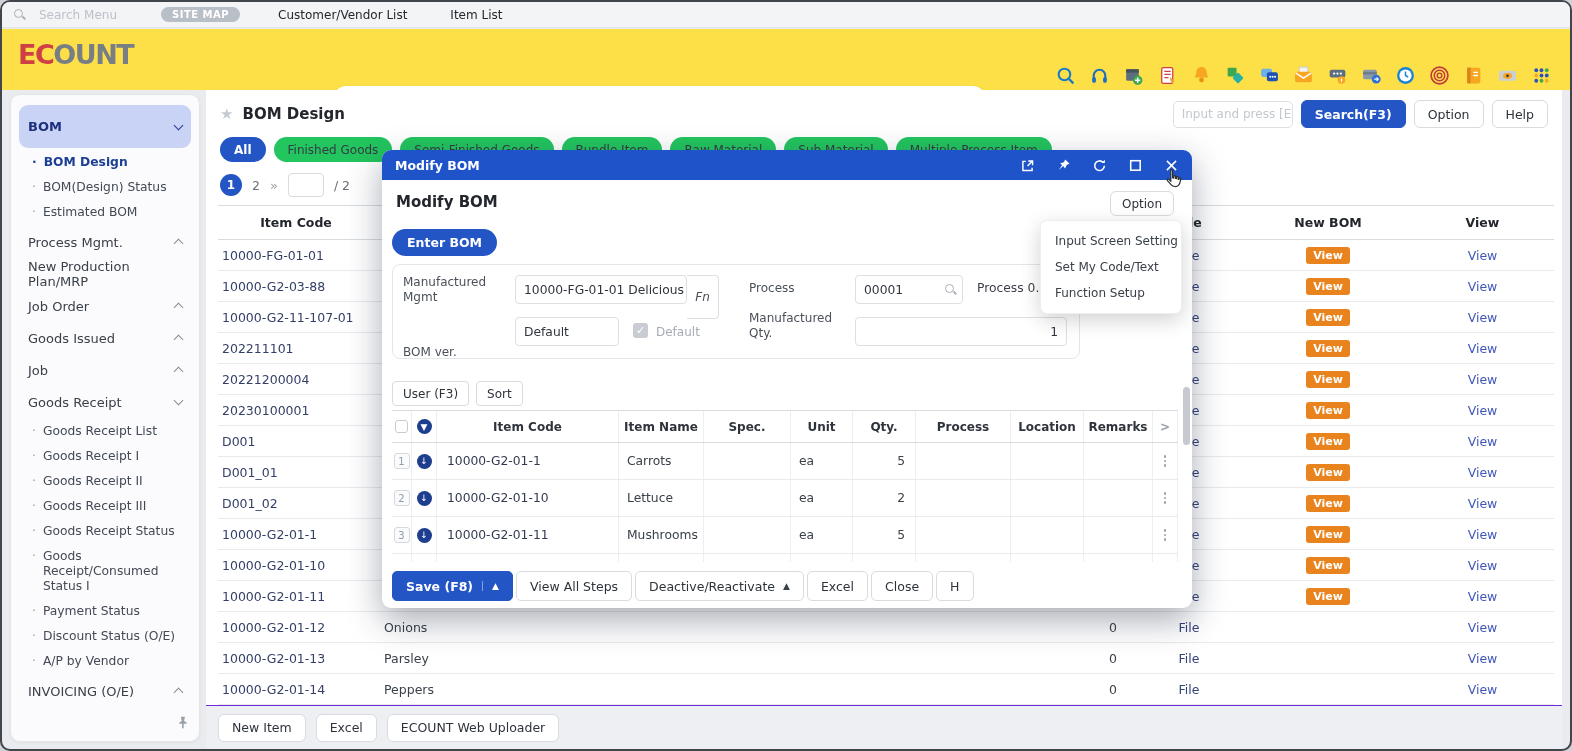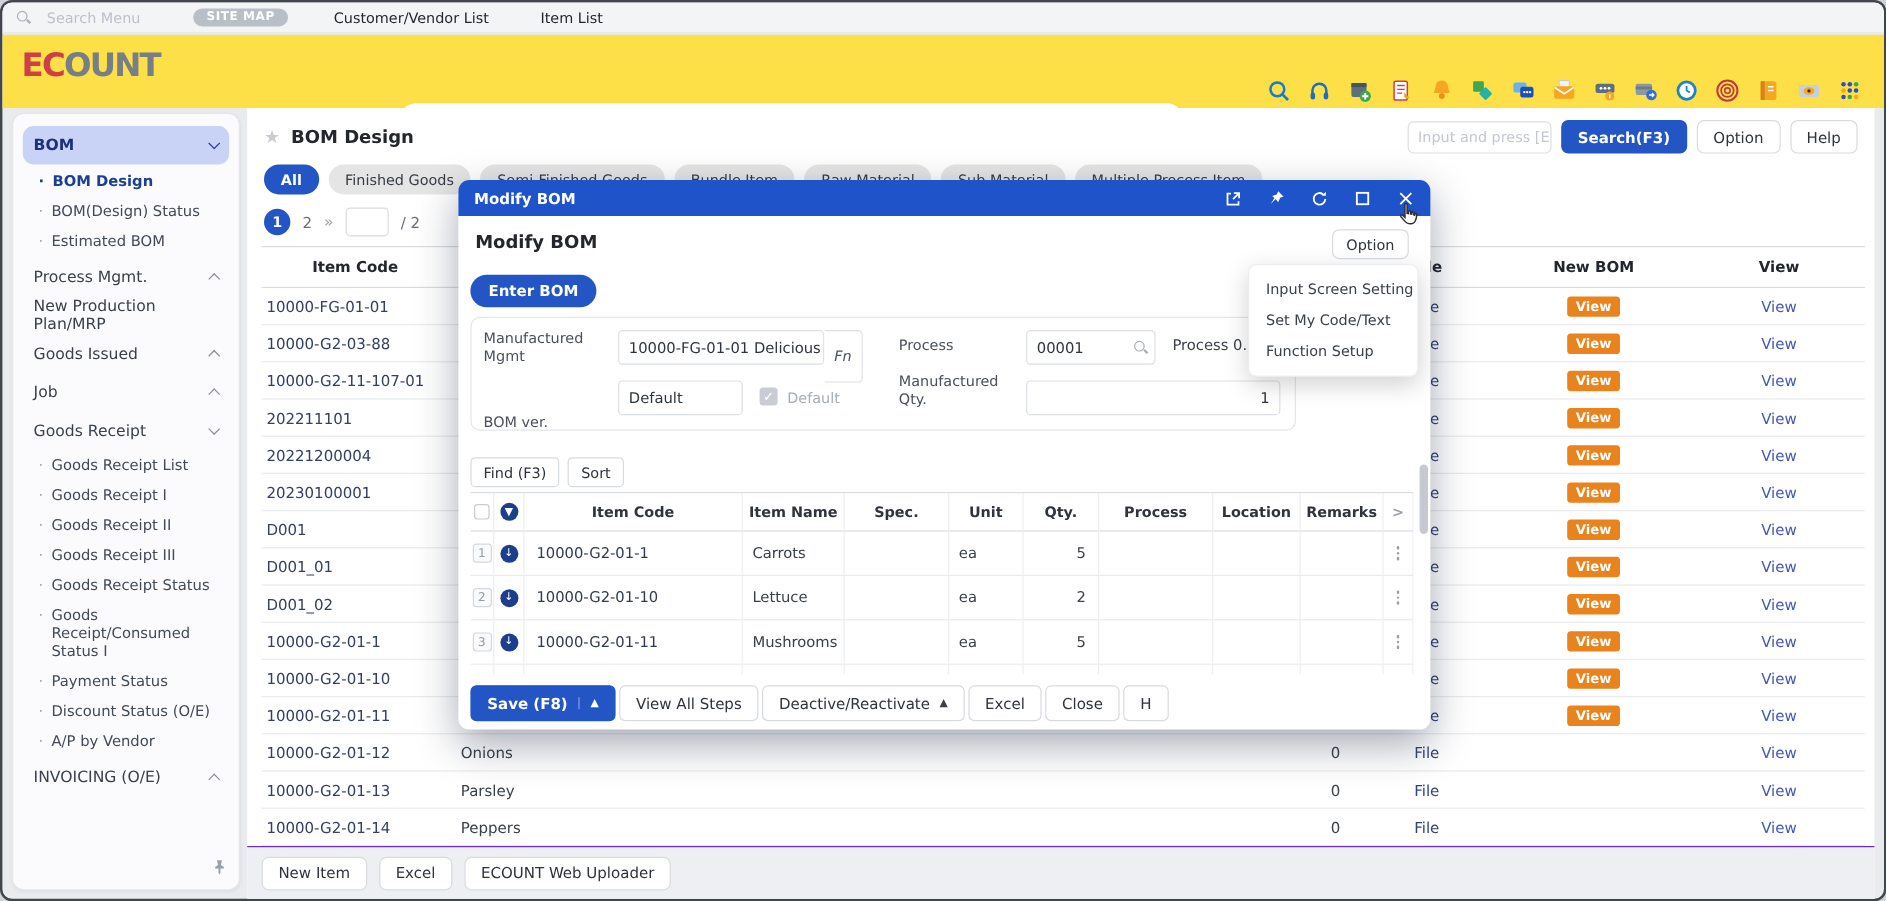--- a/index.html
+++ b/index.html
@@ -27,21 +27,21 @@
   .ticon svg{width:21px;height:21px;}
   .subnav{position:absolute;left:330px;top:57px;height:30px;background:#fff;border-radius:16px;display:flex;
     align-items:center;gap:6px;padding:0 14px;font-size:12.5px;color:#2e333b;box-shadow:0 1px 3px rgba(30,40,60,.08);}
   .subnav .sn-item{padding:4px 12px;border-radius:13px;}
   .subnav .sn-item.active{background:#c7d0f3;color:#222b44;}
   
   .sidebar{position:absolute;left:8px;top:92px;width:190px;bottom:7px;background:#fbfbfd;border:1px solid #e4e6e9;
     border-radius:10px;padding:8px 8px;box-shadow:0 1px 3px rgba(0,0,0,.05);}
   .s-section{display:flex;justify-content:space-between;align-items:center;height:30px;padding:0 9px;
     font-size:13px;color:#3a4049;margin:2px 0;}
-  .s-section.active{background:#c9d3f5;border-radius:9px;font-weight:bold;color:#1d2f7e;height:32px;}
+  .s-section.active{background:#c9d3f5;border-radius:9px;font-weight:bold;color:#1d2f7e;height:43px;}
   .s-sub{display:flex;gap:7px;padding:5px 2px 5px 13px;font-size:12.3px;color:#434a56;line-height:15px;align-items:flex-start;}
   .s-sub .blt{color:#9aa0a8;line-height:15px;}
   .s-sub.active{color:#1c3f94;font-weight:bold;}
   .s-sub.active .blt{color:#1c3f94;}
   .chev{width:7px;height:7px;border-right:1.7px solid #868d97;border-bottom:1.7px solid #868d97;display:inline-block;}
   .chev.down{transform:rotate(45deg);margin-top:-3px;}
   .chev.up{transform:rotate(-135deg);margin-top:3px;}
   .s-section.active .chev{border-color:#2a3c8f;}
   .side-pin{position:absolute;right:10px;bottom:8px;}
   
@@ -49,21 +49,21 @@
   .page-head{display:flex;align-items:center;padding:10px 14px 4px 14px;}
   .star{color:#c8ccd2;font-size:15px;margin-right:9px;}
   .page-title{font-size:15px;font-weight:bold;color:#23262c;}
   .head-controls{margin-left:auto;display:flex;gap:8px;align-items:center;}
   .search-box{width:120px;height:27px;border:1px solid #dcdfe3;border-radius:5px;color:#c3c8cf;font-size:12px;
     padding:0 8px;display:flex;align-items:center;background:#fff;white-space:nowrap;overflow:hidden;}
   .btn{height:28px;border:1px solid #d8dbdf;border-radius:6px;background:#fff;font-size:12.5px;color:#2e333b;
     display:inline-flex;align-items:center;justify-content:center;padding:0 13px;white-space:nowrap;}
   .btn.primary{background:#2355c4;color:#fff;border-color:#2355c4;font-weight:bold;}
   .tabs{display:flex;gap:8px;padding:5px 14px 0 14px;}
-  .tab{height:25px;padding:0 14px;border-radius:13px;background:#e5e5e5;color:#363b45;font-size:12px;
+  .tab{height:25px;padding:0 14px;border-radius:13px;background:#22c55e;color:#363b45;font-size:12px;
     display:flex;align-items:center;white-space:nowrap;}
   .tab.active{background:#2355c4;color:#fff;font-weight:bold;}
   .pagerow{display:flex;align-items:center;gap:10px;padding:11px 14px 8px 14px;font-size:12.5px;color:#6b7078;}
   .pnum.cur{width:22px;height:22px;border-radius:50%;background:#2355c4;color:#fff;display:flex;align-items:center;
     justify-content:center;font-weight:bold;font-size:12px;}
   .pnext{color:#9aa0a8;font-size:13px;}
   .pjump{width:36px;height:24px;border:1px solid #d8dbdf;border-radius:4px;background:#fff;}
   .items-table{margin:0 8px 0 12px;font-size:12.5px;}
   .it-row{display:grid;grid-template-columns:156px 290px 358px 107px 120px 158px 151px;align-items:center;}
   .it-head{height:35px;border-top:1px solid #d8dbdf;border-bottom:1px solid #d8dbdf;font-weight:bold;color:#23262c;}
@@ -296,20 +296,24 @@
           <span>Estimated BOM</span>
         </div>
         <div class="s-section">
           <span>Process Mgmt.</span>
           <span class="chev up"></span>
         </div>
         <div class="s-section">
           <span>New Production Plan/MRP</span>
         </div>
         <div class="s-section">
+          <span>Job Order</span>
+          <span class="chev up"></span>
+        </div>
+        <div class="s-section">
           <span>Goods Issued</span>
           <span class="chev up"></span>
         </div>
         <div class="s-section">
           <span>Job</span>
           <span class="chev up"></span>
         </div>
         <div class="s-section">
           <span>Goods Receipt</span>
           <span class="chev down"></span>
@@ -599,21 +603,21 @@
         <span class="f-text" style="left:584px;top:16px;">Process 0.5</span>
         <span class="f-label" style="left:10px;top:60px;margin-top:20px;">BOM ver.</span>
         <span class="f-input" style="left:122px;top:52px;width:104px;">Default</span>
         <span class="checkbox" style="left:240px;top:58px;">✓</span>
         <span class="f-label" style="left:263px;top:60px;color:#a6acb5;">Default</span>
         <span class="f-label" style="left:356px;top:46px;width:88px;">Manufactured Qty.</span>
         <span class="f-input" style="left:462px;top:52px;width:212px;justify-content:flex-end;">1</span>
       </div>
 
       <div class="m-findrow">
-        <button class="sbtn">Find (F3)</button>
+        <button class="sbtn">User (F3)</button>
         <button class="sbtn">Sort</button>
       </div>
 
       <div class="m-table">
         <div class="mt-row mt-head" id="mt-head">
             <div>
               <span class="m-chkbox"></span>
             </div>
             <div>
               <span class="arrow-circle">▼</span>

